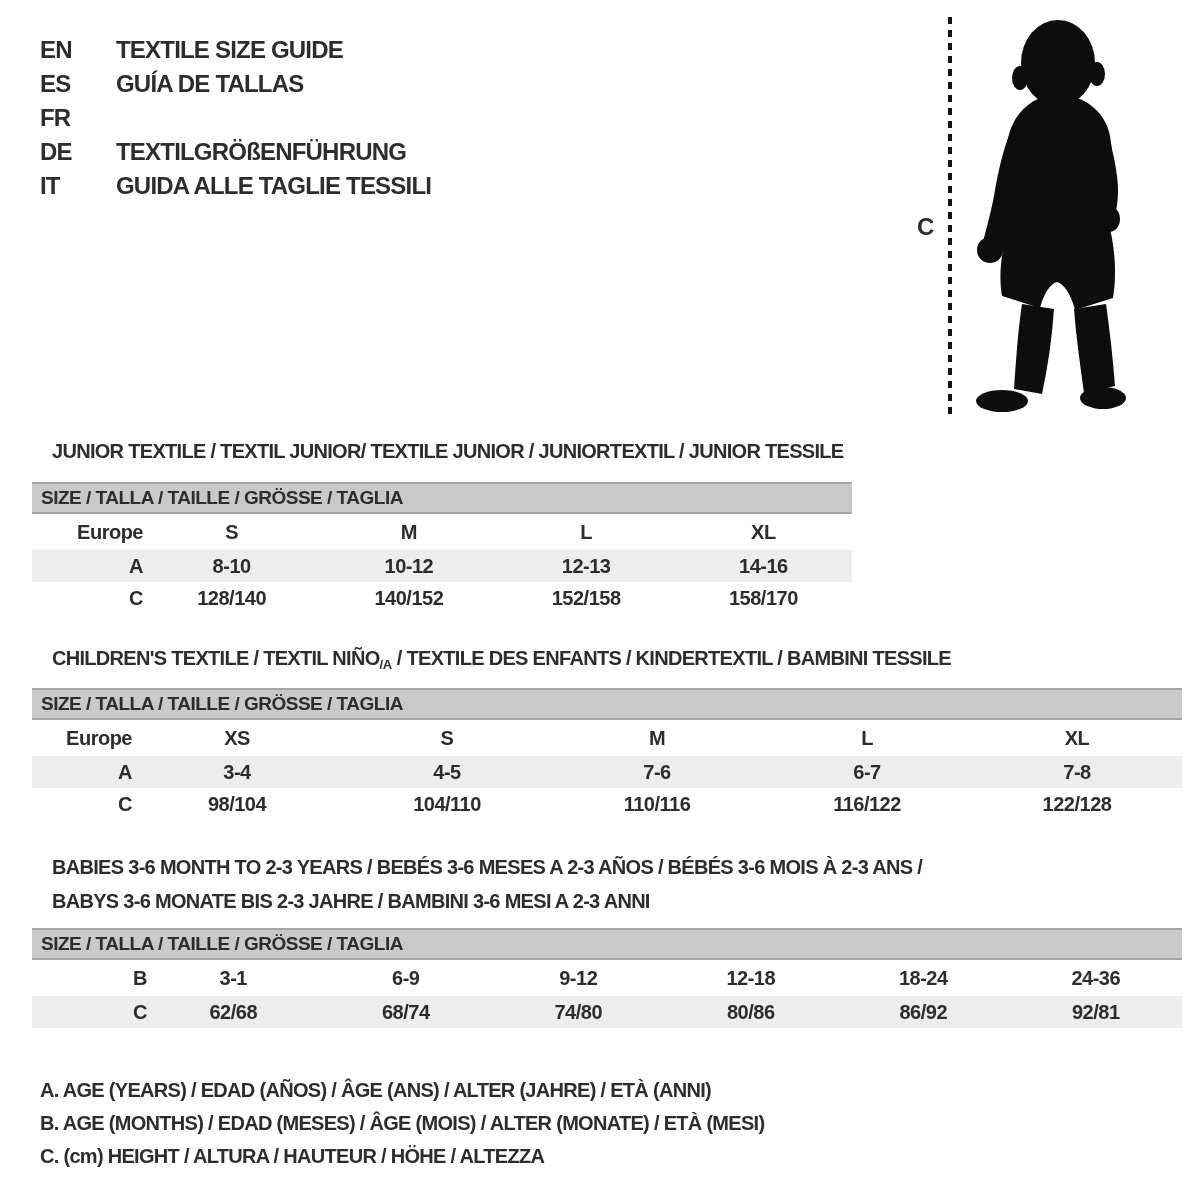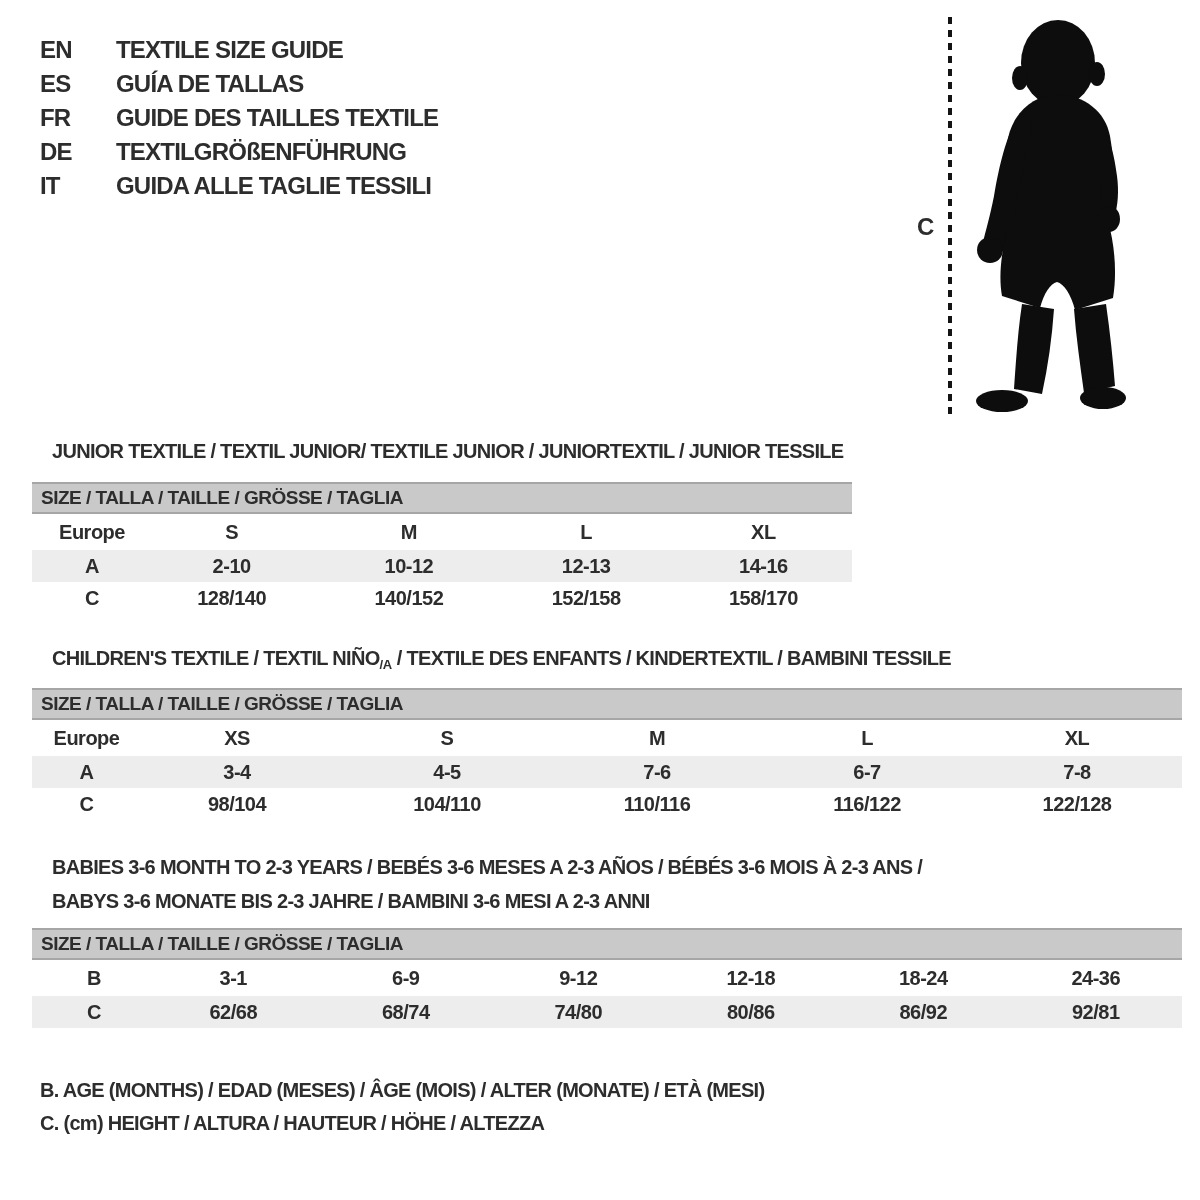--- a/index.html
+++ b/index.html
@@ -37,39 +37,38 @@
     font-size:19px;letter-spacing:-0.5px;white-space:nowrap;
   }
   .trow{display:grid;align-items:center;font-size:20px;letter-spacing:-0.5px;}
   .cols5{grid-template-columns:111px repeat(4,1fr);}
   .cols6{grid-template-columns:100px repeat(5,1fr);}
   .cols7{grid-template-columns:115px repeat(6,1fr);}
   .row-first{height:36px;}
   .row-std{height:32px;}
   .alt{background:#ededed;}
   .cell{text-align:center;}
-  .label-cell{text-align:center;padding-left:9px;}
+  .label-cell{text-align:right;padding-left:9px;}
   
   .legend{position:absolute;left:40px;top:1074px;font-size:20px;line-height:33px;letter-spacing:-0.7px;white-space:nowrap;}
 </style>
 </head>
 <body>
 
 <div class="lang-list">
   <div class="lang-row">
     <span class="lang-code">EN</span>
     <span class="lang-label">TEXTILE SIZE GUIDE</span>
   </div>
   <div class="lang-row">
     <span class="lang-code">ES</span>
     <span class="lang-label">GUÍA DE TALLAS</span>
   </div>
   <div class="lang-row">
     <span class="lang-code">FR</span>
-    <span class="lang-label">GUIDE DES TAILLES TEXTILE</span>
   </div>
   <div class="lang-row">
     <span class="lang-code">DE</span>
     <span class="lang-label">TEXTILGRÖßENFÜHRUNG</span>
   </div>
   <div class="lang-row">
     <span class="lang-code">IT</span>
     <span class="lang-label">GUIDA ALLE TAGLIE TESSILI</span>
   </div>
 </div>
@@ -108,21 +107,21 @@
   </div>
   <div class="trow cols5 row-first">
     <span class="label-cell">Europe</span>
     <span class="cell">S</span>
     <span class="cell">M</span>
     <span class="cell">L</span>
     <span class="cell">XL</span>
   </div>
   <div class="trow cols5 row-std alt">
     <span class="label-cell">A</span>
-    <span class="cell">2-10</span>
+    <span class="cell">8-10</span>
     <span class="cell">10-12</span>
     <span class="cell">12-13</span>
     <span class="cell">14-16</span>
   </div>
   <div class="trow cols5 row-std">
     <span class="label-cell">C</span>
     <span class="cell">128/140</span>
     <span class="cell">140/152</span>
     <span class="cell">152/158</span>
     <span class="cell">158/170</span>
@@ -184,15 +183,16 @@
     <span class="cell">62/68</span>
     <span class="cell">68/74</span>
     <span class="cell">74/80</span>
     <span class="cell">80/86</span>
     <span class="cell">86/92</span>
     <span class="cell">92/81</span>
   </div>
 </div>
 
 <div class="legend">
+  <div>A. AGE (YEARS) / EDAD (AÑOS) / ÂGE (ANS) / ALTER (JAHRE) / ETÀ (ANNI)</div>
   <div>B. AGE (MONTHS) / EDAD (MESES) / ÂGE (MOIS) / ALTER (MONATE) / ETÀ (MESI)</div>
   <div>C. (cm) HEIGHT / ALTURA / HAUTEUR / HÖHE / ALTEZZA</div>
 </div>
 
 </body></html>

